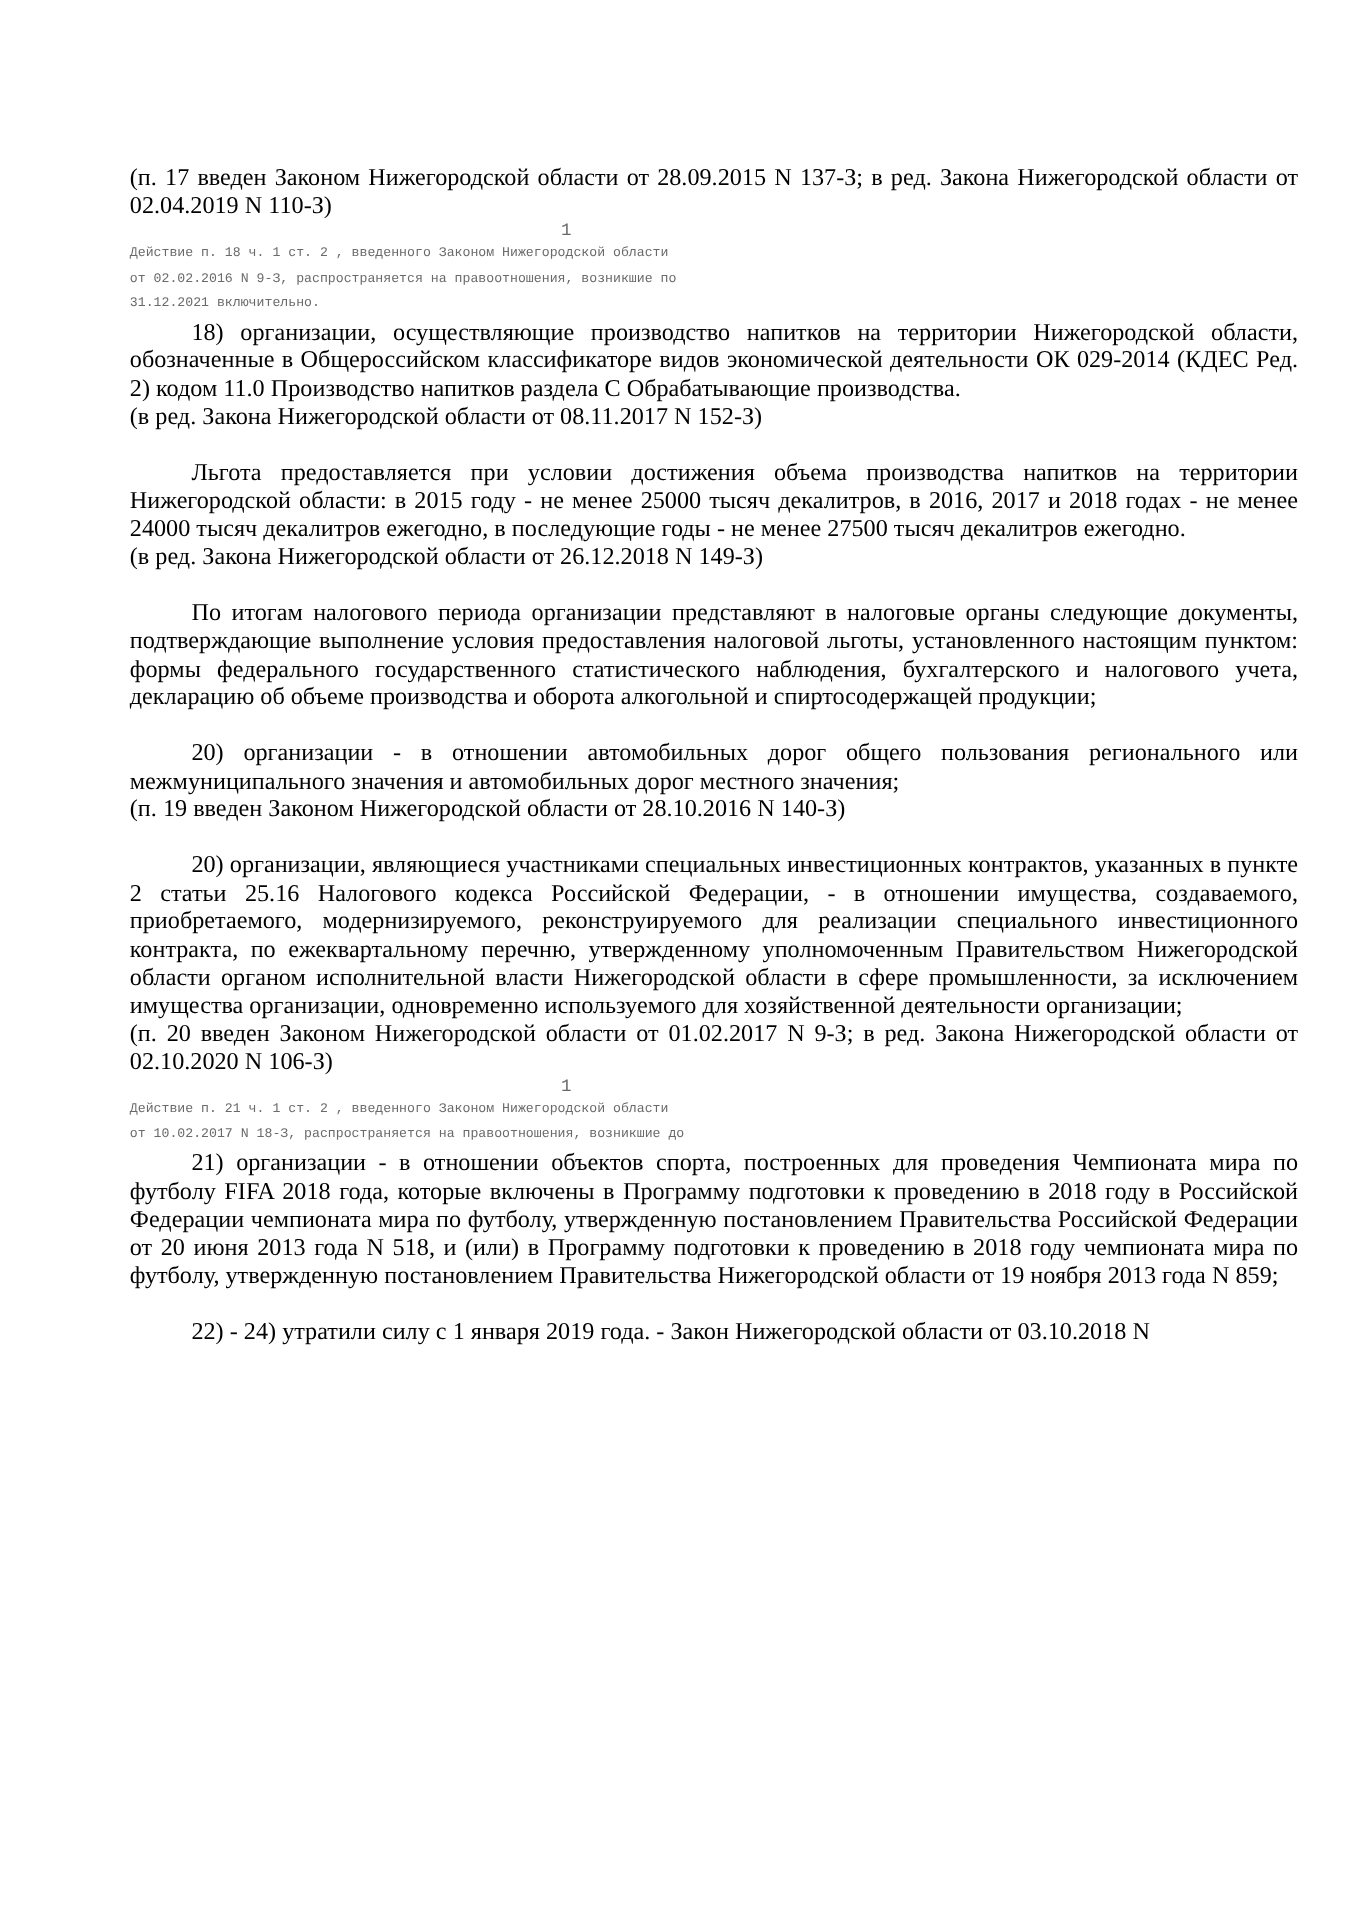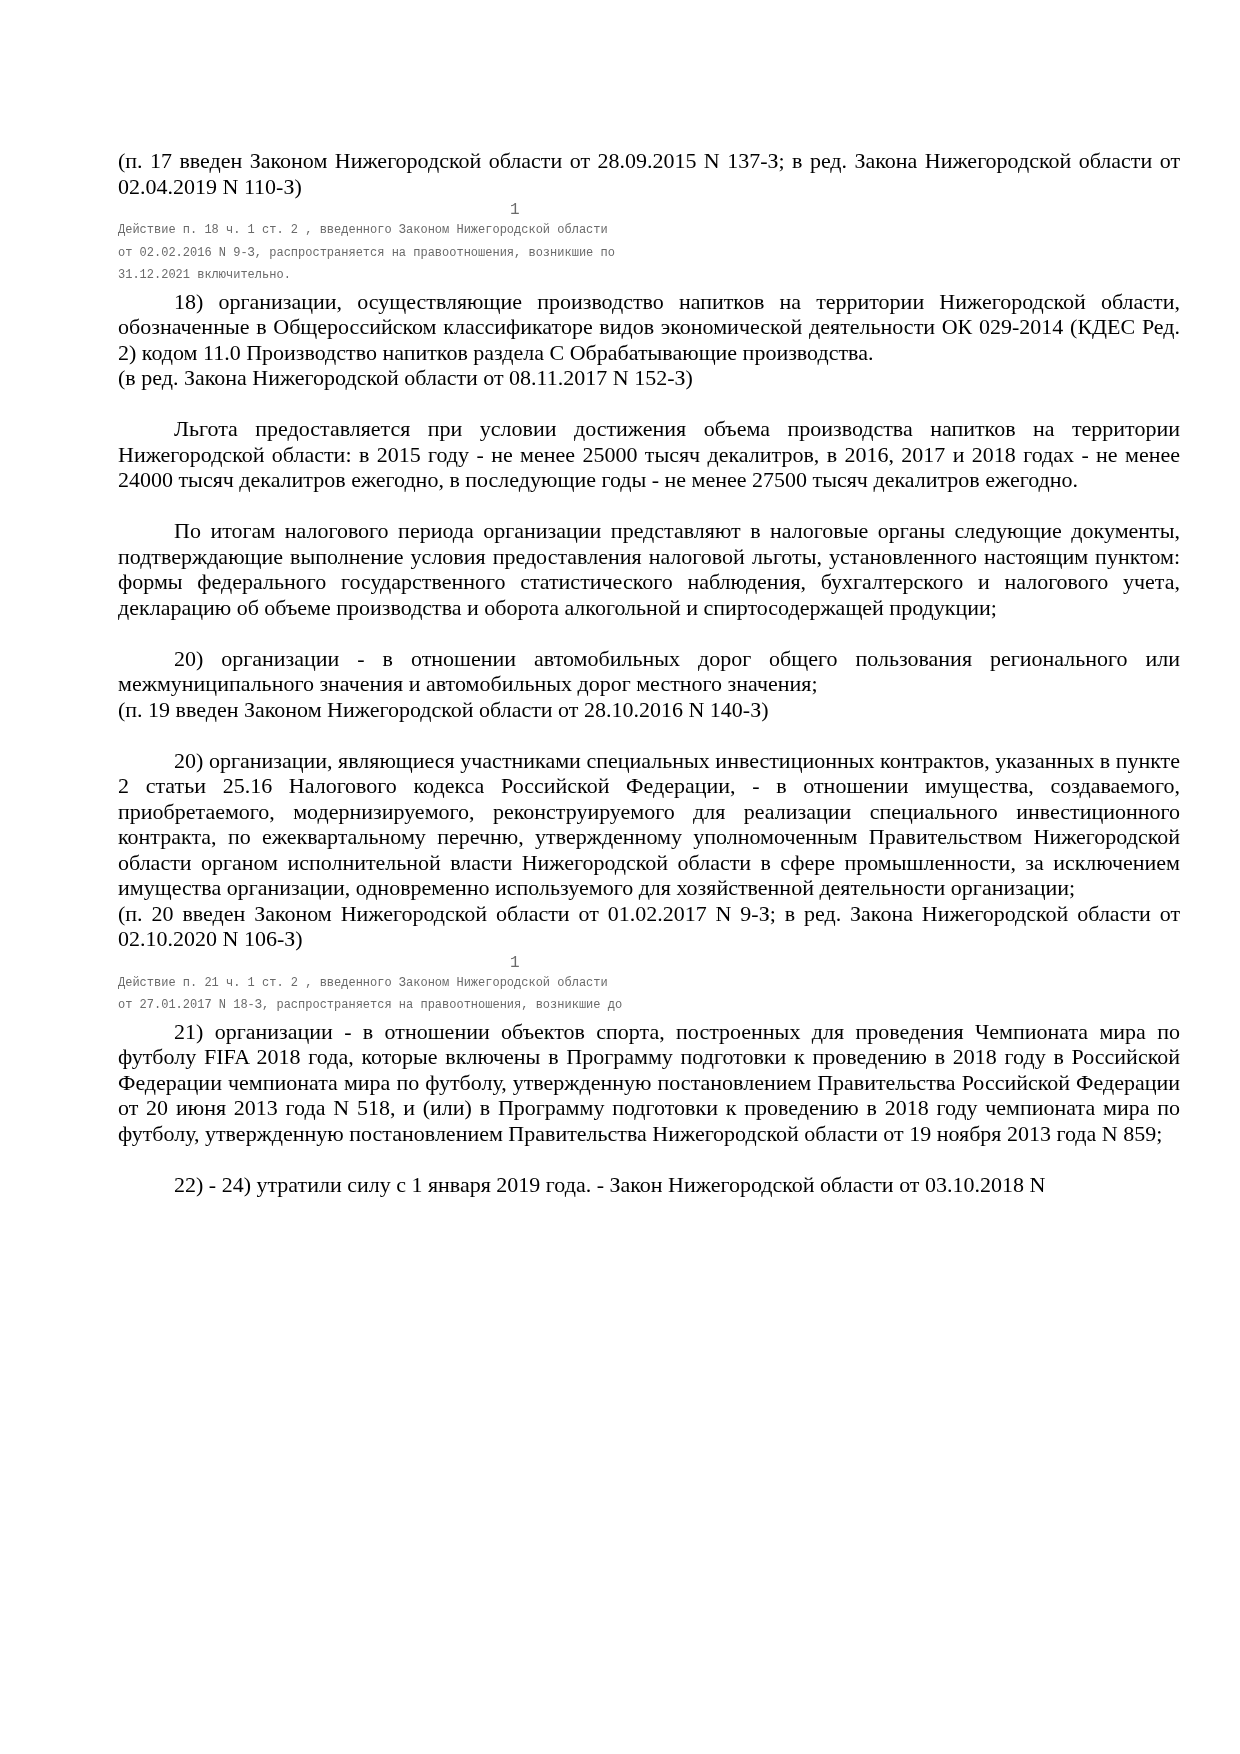--- a/index.html
+++ b/index.html
@@ -75,39 +75,40 @@
     <p class="note">от 02.02.2016 N 9-З, распространяется на правоотношения, возникшие по</p>
     <p class="note">31.12.2021 включительно.</p>
   </div>
 
   <p class="p serif indent last-left">18) организации, осуществляющие производство напитков на территории Нижегородской области, обозначенные в Общероссийском классификаторе видов экономической деятельности ОК 029-2014 (КДЕС Ред. 2) кодом 11.0 Производство напитков раздела С Обрабатывающие производства.</p>
   <p class="p serif last-left">(в ред. Закона Нижегородской области от 08.11.2017 N 152-З)</p>
 
   <div class="gap"></div>
 
   <p class="p serif indent last-left">Льгота предоставляется при условии достижения объема производства напитков на территории Нижегородской области: в 2015 году - не менее 25000 тысяч декалитров, в 2016, 2017 и 2018 годах - не менее 24000 тысяч декалитров ежегодно, в последующие годы - не менее 27500 тысяч декалитров ежегодно.</p>
+  <p class="p serif last-left">(в ред. Закона Нижегородской области от 26.12.2018 N 149-З)</p>
 
   <div class="gap"></div>
 
   <p class="p serif indent last-left">По итогам налогового периода организации представляют в налоговые органы следующие документы, подтверждающие выполнение условия предоставления налоговой льготы, установленного настоящим пунктом: формы федерального государственного статистического наблюдения, бухгалтерского и налогового учета, декларацию об объеме производства и оборота алкогольной и спиртосодержащей продукции;</p>
 
   <div class="gap"></div>
 
   <p class="p serif indent last-left">20) организации - в отношении автомобильных дорог общего пользования регионального или межмуниципального значения и автомобильных дорог местного значения;</p>
   <p class="p serif last-left">(п. 19 введен Законом Нижегородской области от 28.10.2016 N 140-З)</p>
 
   <div class="gap"></div>
 
   <p class="p serif indent last-left">20) организации, являющиеся участниками специальных инвестиционных контрактов, указанных в пункте 2 статьи 25.16 Налогового кодекса Российской Федерации, - в отношении имущества, создаваемого, приобретаемого, модернизируемого, реконструируемого для реализации специального инвестиционного контракта, по ежеквартальному перечню, утвержденному уполномоченным Правительством Нижегородской области органом исполнительной власти Нижегородской области в сфере промышленности, за исключением имущества организации, одновременно используемого для хозяйственной деятельности организации;</p>
   <p class="p serif last-left">(п. 20 введен Законом Нижегородской области от 01.02.2017 N 9-З; в ред. Закона Нижегородской области от 02.10.2020 N 106-З)</p>
 
   <div class="note-block">
     <p class="note-sup">1</p>
     <p class="note">Действие п. 21 ч. 1 ст. 2 , введенного Законом Нижегородской области</p>
-    <p class="note">от 27.01.2017 N 18-З, распространяется на правоотношения, возникшие до</p>
+    <p class="note">от 10.02.2017 N 18-З, распространяется на правоотношения, возникшие до</p>
   </div>
 
   <p class="p serif indent last-left">21) организации - в отношении объектов спорта, построенных для проведения Чемпионата мира по футболу FIFA 2018 года, которые включены в Программу подготовки к проведению в 2018 году в Российской Федерации чемпионата мира по футболу, утвержденную постановлением Правительства Российской Федерации от 20 июня 2013 года N 518, и (или) в Программу подготовки к проведению в 2018 году чемпионата мира по футболу, утвержденную постановлением Правительства Нижегородской области от 19 ноября 2013 года N 859;</p>
 
   <div class="gap"></div>
 
   <p class="p serif indent last-left">22) - 24) утратили силу с 1 января 2019 года. - Закон Нижегородской области от 03.10.2018 N</p>
 
 </div>
 

